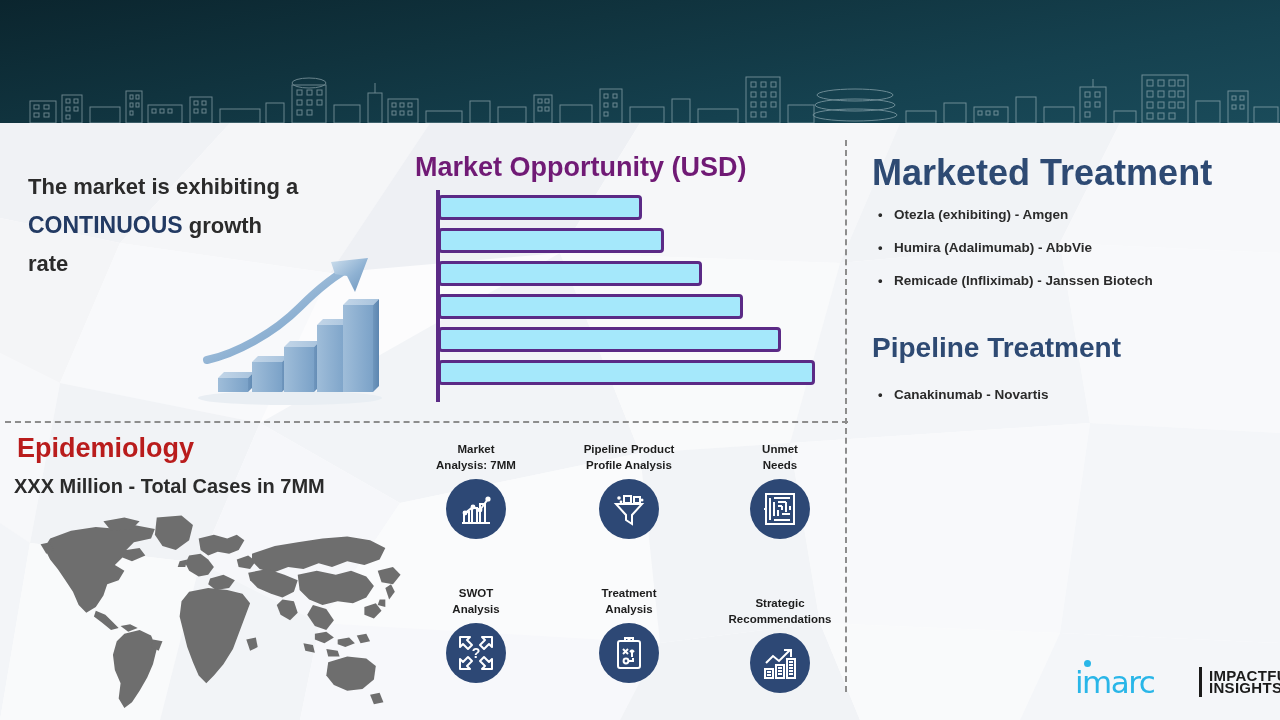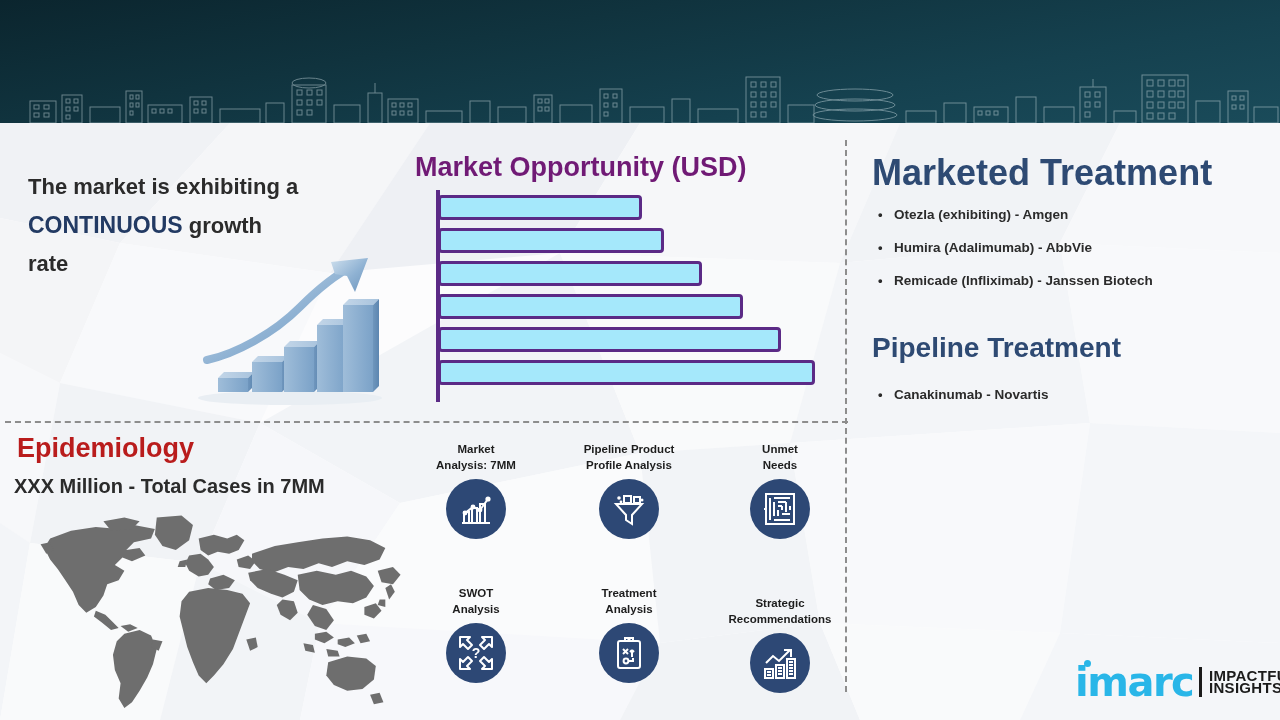--- a/index.html
+++ b/index.html
@@ -121,21 +121,21 @@
   .icon-circle {
     width:60px; height:60px; border-radius:50%;
     background:#2d4875; margin:6px auto 0;
     display:flex; align-items:center; justify-content:center;
   }
 
   
   #logo { position:absolute; left:1075px; top:660px; width:190px; height:46px; }
   #logo-word {
     position:absolute; left:0; top:2px;
-    font-size:40px; font-weight:bold; color:#29b6e8;
+    font-size:31px; font-weight:normal; color:#29b6e8;
     letter-spacing:-1.5px; font-family:"DejaVu Sans", sans-serif;
     line-height:40px;
   }
   #logo-dot {
     position:absolute; left:9px; top:0px; width:7px; height:7px;
     border-radius:50%; background:#29b6e8;
   }
   #logo-bar {
     position:absolute; left:124px; top:7px; width:3px; height:30px; background:#1b1b1b;
   }

